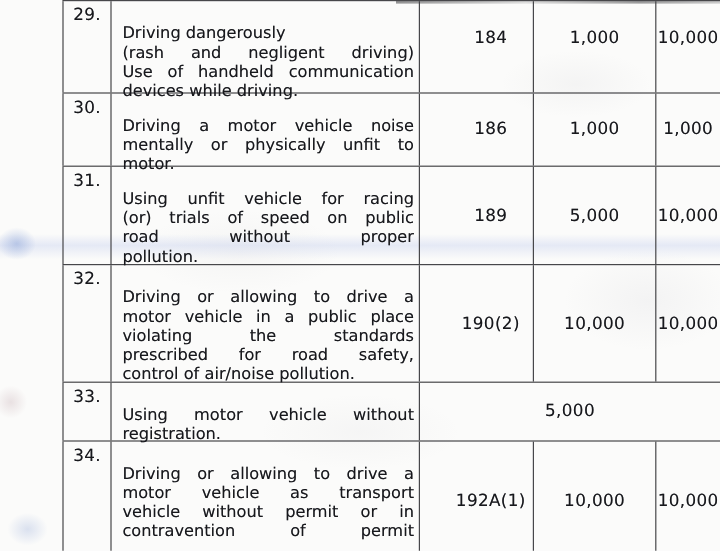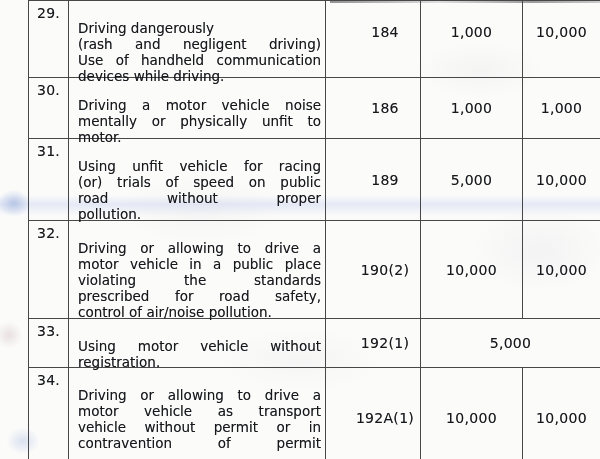--- a/index.html
+++ b/index.html
@@ -28,20 +28,21 @@
   .sm3{left:2px;top:424px;width:42px;height:34px;background:radial-gradient(closest-side, rgba(168,185,222,0.40), rgba(168,185,222,0) 80%);}
   .sm4{left:330px;top:-1px;width:270px;height:4px;background:linear-gradient(90deg, rgba(60,60,62,0.55), rgba(60,60,62,0.15) 40%, rgba(60,60,62,0.5) 75%, rgba(60,60,62,0.25));}
   
   .tbl{
     position:absolute;left:28px;top:0;width:572px;
   }
   .row{
     display:flex;
     box-sizing:border-box;
     border-top:1.6px solid #47474a;
+    margin-left:24px;
   }
   .cell{
     box-sizing:border-box;
     border-left:1.6px solid #47474a;
   }
   .c1{width:40px;text-align:center;padding-top:4px;font-size:14px;letter-spacing:0.2px;}
   .c2{width:257px;padding:19px 4px 0 9px;font-size:13.5px;line-height:16px;}
   .c3{width:95px;padding-left:24px;}
   .c4{width:102px;}
   .c5{flex:1;}
@@ -118,21 +119,20 @@
       <div class="cell c4 num txt">10,000</div>
       <div class="cell c5 num txt">10,000</div>
     </div>
 
     <div class="row" style="height:49px">
       <div class="cell c1 txt">33.</div>
       <div class="cell c2 txt">
           <div class="tline stretch">Using motor vehicle without</div>
           <div class="tline">registration.</div>
         </div>
-      <div class="cell c3 num txt">192(1)</div>
       <div class="cell c5 num txt">5,000</div>
     </div>
 
     <div class="row" style="height:100px">
       <div class="cell c1 txt">34.</div>
       <div class="cell c2 txt">
           <div class="tline stretch">Driving or allowing to drive a</div>
           <div class="tline stretch">motor vehicle as transport</div>
           <div class="tline stretch">vehicle without permit or in</div>
           <div class="tline stretch">contravention of permit</div>

